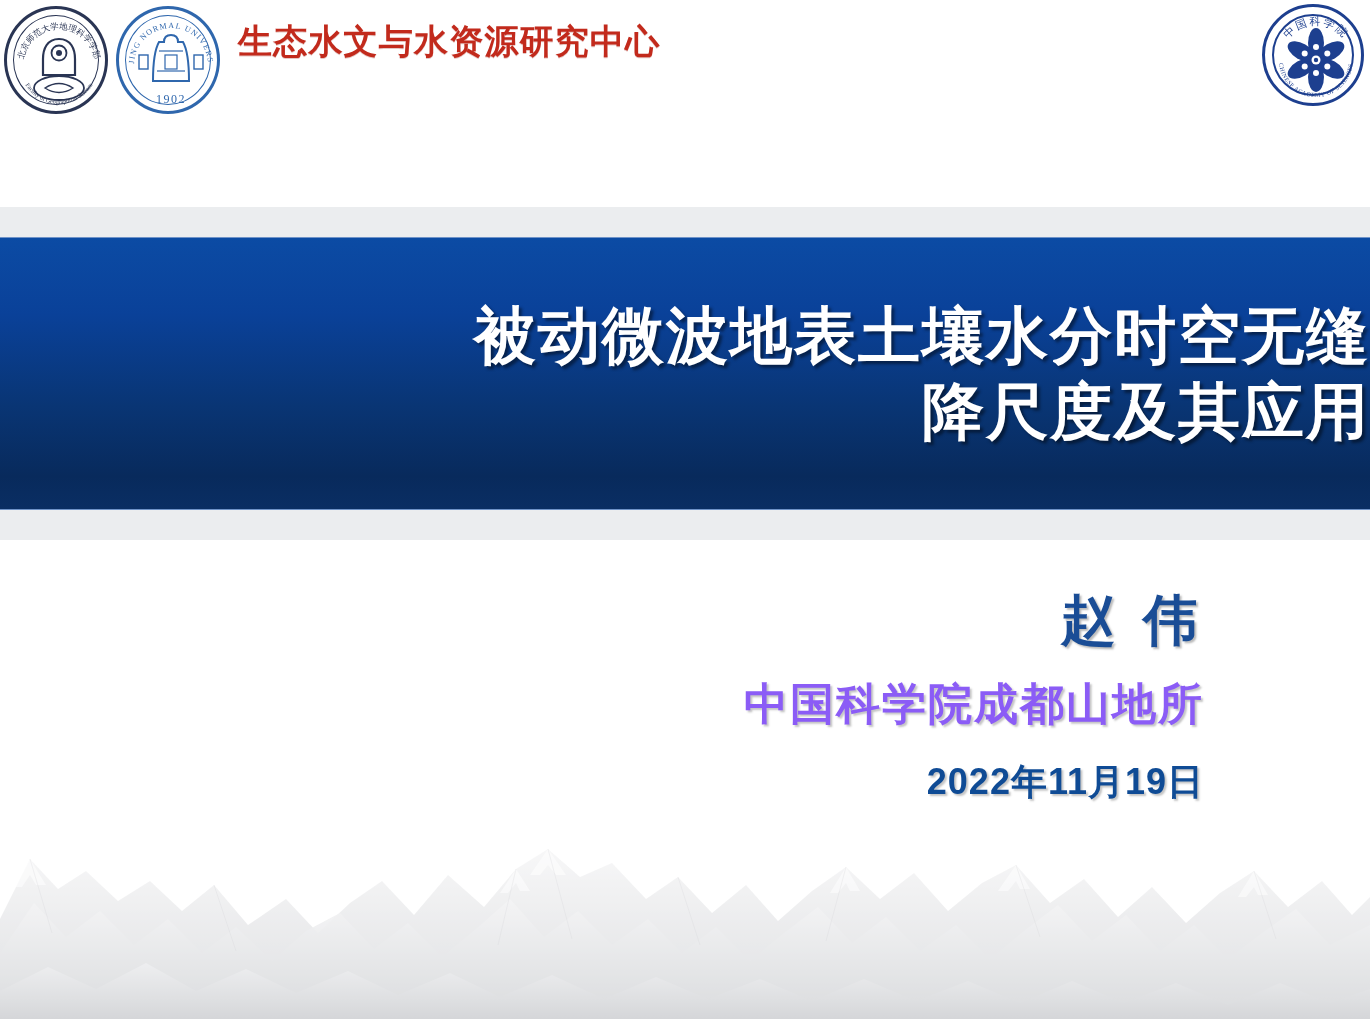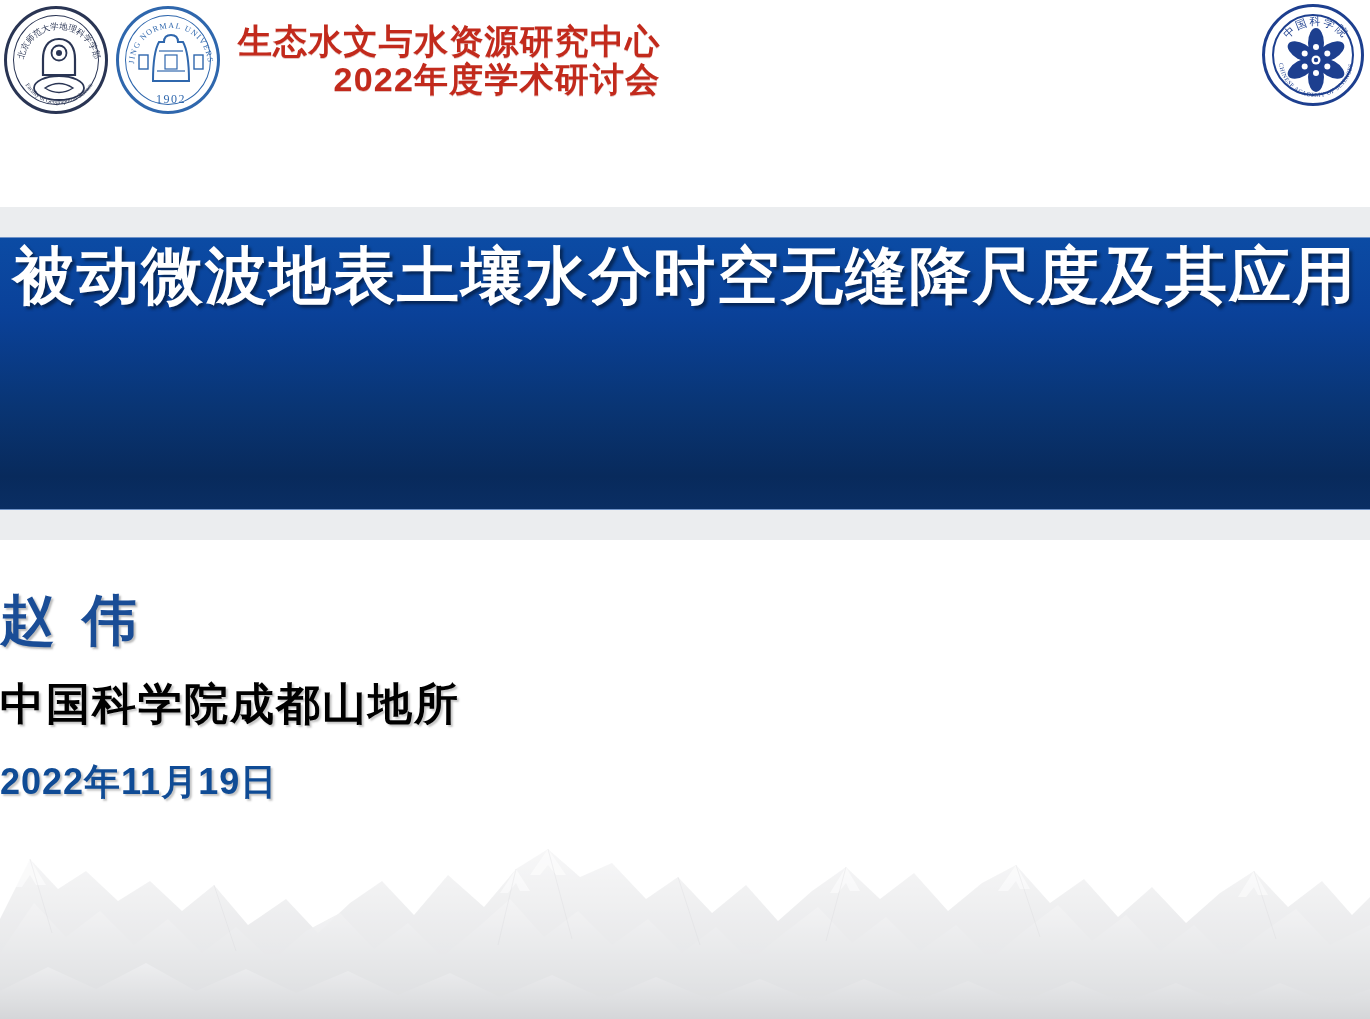--- a/index.html
+++ b/index.html
@@ -119,51 +119,52 @@
     background: linear-gradient(180deg,
                 #0b4ba4 0%,
                 #0a4199 28%,
                 #093574 62%,
                 #082a5c 88%,
                 #0a2e63 100%);
     border-top: 1px solid #6f93c8;
     border-bottom: 1px solid #6f93c8;
     box-sizing: border-box;
     display: flex;
-    align-items: flex-start;
+    flex-direction: column;
+    align-items: flex-end;
     justify-content: center;
   }
   .title-line {
     color: #ffffff;
     font-size: 62px;
     font-weight: bold;
     letter-spacing: 2px;
     line-height: 1.22;
     white-space: nowrap;
     text-shadow: 3px 3px 3px rgba(0,0,0,0.45);
   }
 
   
   .author-block {
     position: absolute;
     left: 0; top: 592px;
     width: 1204px;
-    text-align: left;
+    text-align: right;
   }
   .author-name {
     color: #1a4d96;
     font-size: 55px;
     font-weight: bold;
     letter-spacing: 6px;
     line-height: 1.05;
     text-shadow: 2px 2px 2px rgba(60,60,60,0.35);
     margin-bottom: 30px;
   }
   .author-affiliation {
-    color: #000000;
+    color: #8b5cf6;
     font-size: 44px;
     font-weight: bold;
     letter-spacing: 2px;
     line-height: 1.1;
     text-shadow: 2px 2px 2px rgba(60,60,60,0.3);
     margin-bottom: 34px;
   }
   .author-date {
     color: #0f4b95;
     font-size: 36px;
@@ -232,21 +233,20 @@
           <rect x="20" y="46" width="9" height="14" fill="none" stroke="#2f67ad" stroke-width="1.4"></rect>
           <rect x="75" y="46" width="9" height="14" fill="none" stroke="#2f67ad" stroke-width="1.4"></rect>
           <text x="52" y="94" font-size="12" fill="#2f67ad" text-anchor="middle" font-family="'Liberation Serif',serif" letter-spacing="1.5">1902</text>
         </svg>
       </div>
 
     </div>
 
     <div class="header-title-block">
       <div class="header-title-line">生态水文与水资源研究中心</div>
-      <div class="header-title-line">2022年度学术研讨会</div>
     </div>
 
     <div class="header-right-logos">
 
 
       <div class="seal seal-cas">
         <div class="inner-ring"></div>
         <svg viewBox="0 0 102 102" width="102" height="102" aria-hidden="true">
           <defs>
             <path id="cTopArc" d="M 16,53 A 35,35 0 0 1 86,53" fill="none"></path>

